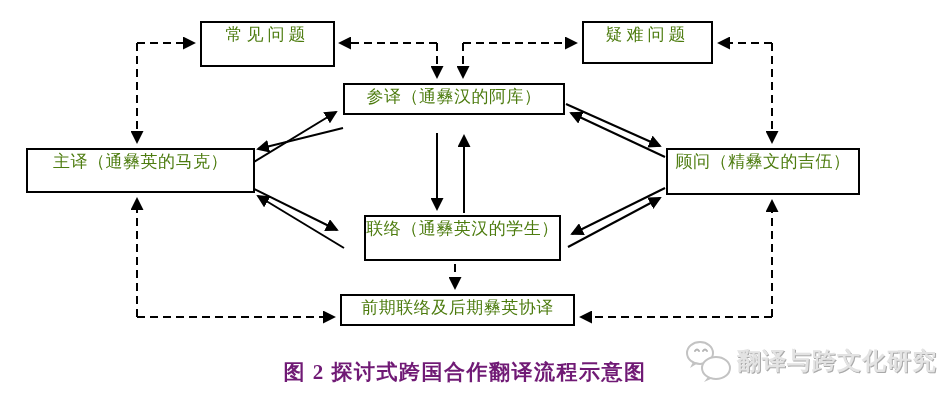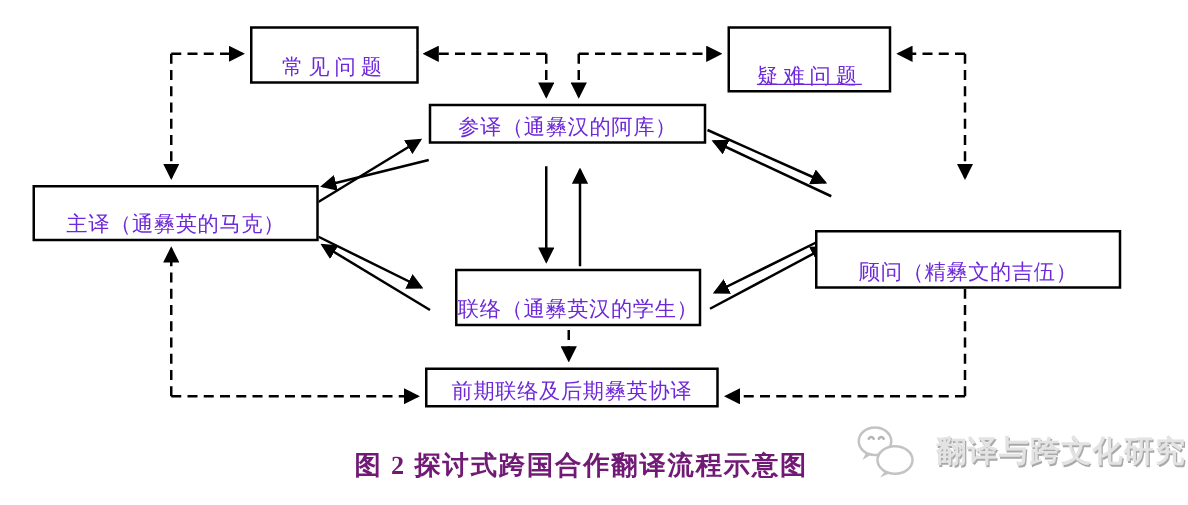--- a/index.html
+++ b/index.html
@@ -15,24 +15,24 @@
     position: absolute;
     left: 0; top: 0;
     width: 950px; height: 404px;
   }
   .node {
     position: absolute;
     box-sizing: border-box;
     border: 2px solid #000000;
     background: #ffffff;
     display: flex;
-    align-items: flex-end;
+    align-items: flex-start;
     justify-content: center;
     font-size: 17px;
-    color: #6d28d9;
+    color: #4d7c0f;
     white-space: nowrap;
   }
   .node.short { letter-spacing: 4px; }
   .node.long  { letter-spacing: 0.5px; }
   .caption {
     position: absolute;
     left: 255px;
     top: 358px;
     width: 420px;
     text-align: center;
@@ -40,21 +40,21 @@
     font-weight: bold;
     letter-spacing: 1.5px;
     color: #701a75;
   }
   .watermark {
     position: absolute;
     left: 683px;
     top: 338px;
     display: flex;
     align-items: center;
-    gap: 16px;
+    gap: 4px;
   }
   .watermark .wm-text {
     font-size: 24px;
     font-weight: bold;
     letter-spacing: 1px;
     color: #e3e3e3;
     text-shadow: 1px 1px 0 #a9a9a9, -1px -1px 0 #ffffff;
     white-space: nowrap;
   }
 </style>
@@ -107,37 +107,37 @@
       <line x1="772" y1="317" x2="581" y2="317" marker-end="url(#arr)"></line>
 
       <line x1="455" y1="264" x2="455" y2="288" marker-end="url(#arr)"></line>
     </g>
   </svg>
 
   <div class="node short" style="left:200px; top:21px;  width:135px; height:46px;">
     <span>常见问题</span>
   </div>
 
-  <div class="node short" style="left:582px; top:21px;  width:131px; height:53px;text-decoration:underline;">
+  <div class="node short" style="left:582px; top:21px;  width:131px; height:43px;">
     <span>疑难问题</span>
   </div>
 
   <div class="node long" style="left:26px;  top:148px; width:229px; height:45px;">
     <span>主译（通彝英的马克）</span>
   </div>
 
   <div class="node long" style="left:343px; top:83px;  width:222px; height:32px;">
     <span>参译（通彝汉的阿库）</span>
   </div>
 
   <div class="node long" style="left:344px; top:215px; width:197px; height:46px;margin-left:20px;">
     <span>联络（通彝英汉的学生）</span>
   </div>
 
-  <div class="node long" style="left:652px; top:148px; width:245px; height:47px;margin-top:36px;">
+  <div class="node long" style="left:666px; top:148px; width:194px; height:47px;">
     <span>顾问（精彝文的吉伍）</span>
   </div>
 
   <div class="node long" style="left:340px; top:294px; width:235px; height:32px;">
     <span>前期联络及后期彝英协译</span>
   </div>
 
   <div class="caption">图 2 探讨式跨国合作翻译流程示意图</div>
 
   <div class="watermark">

